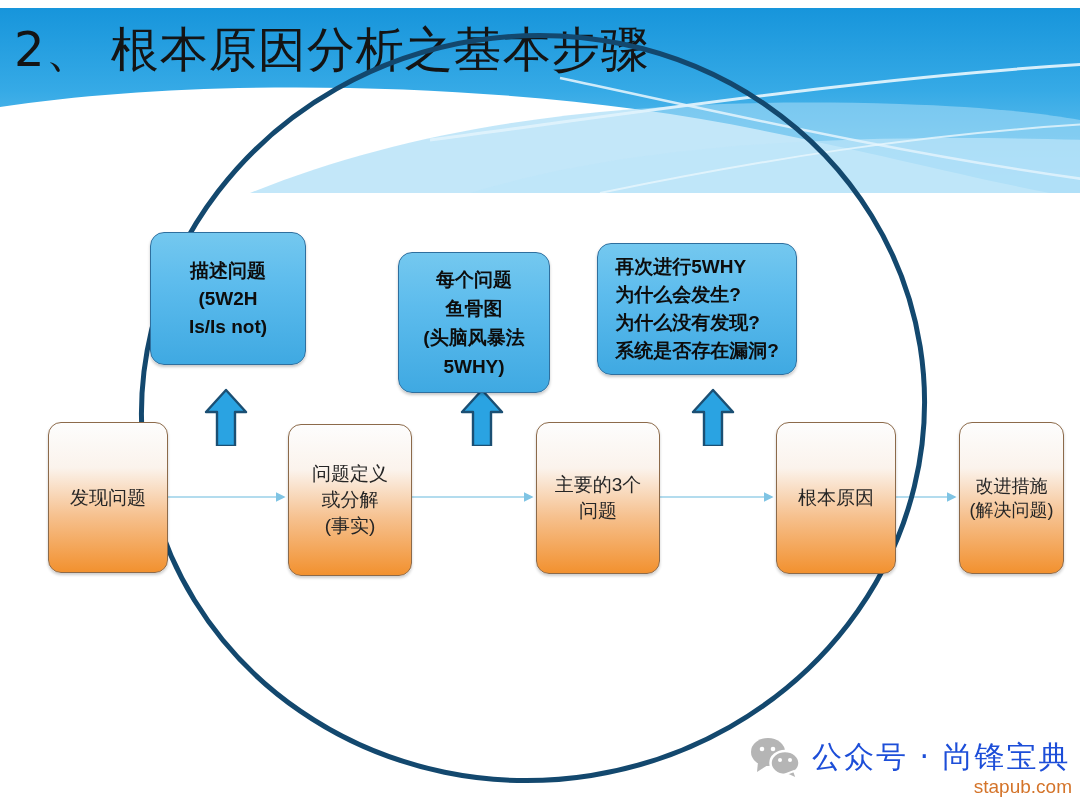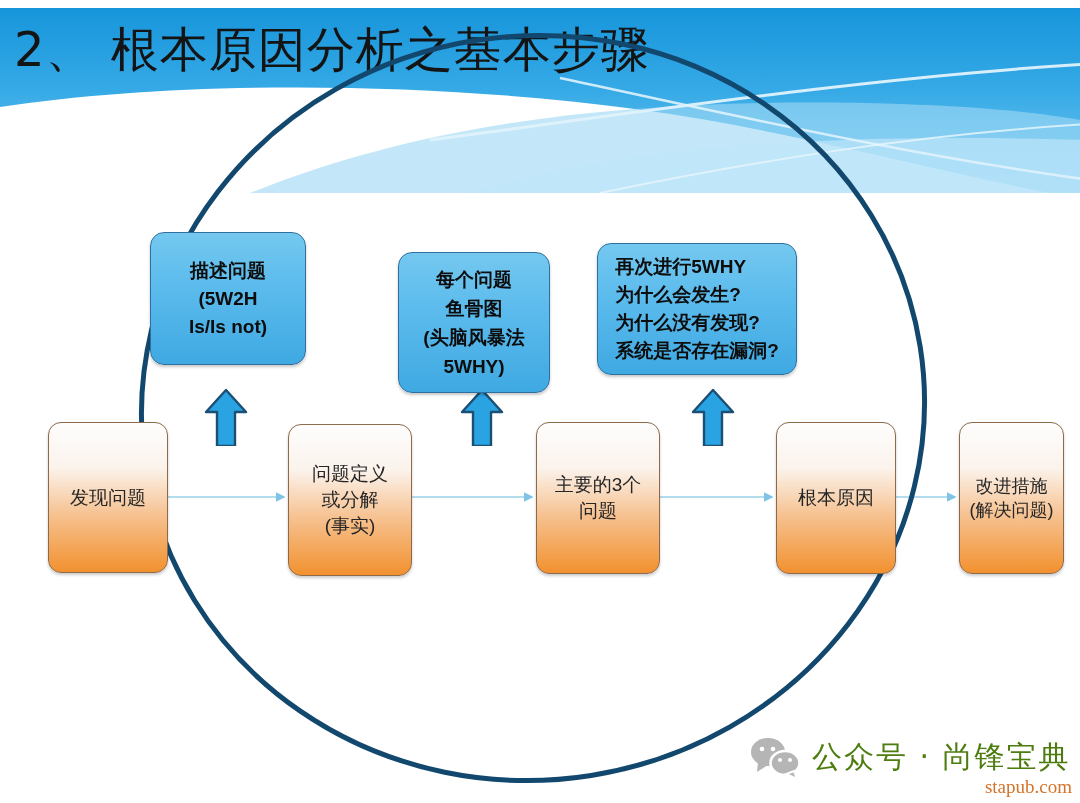--- a/index.html
+++ b/index.html
@@ -91,28 +91,28 @@
   
   #connectors{position:absolute;left:0;top:0;width:1080px;height:803px;z-index:5;}
 
   
   #watermark{
     position:absolute;left:748px;top:735px;
     display:flex;align-items:center;
     z-index:11;
   }
   #wm-text{
-    font-size:30px;color:#4d7c0f;letter-spacing:2px;
+    font-size:30px;color:#1d4ed8;letter-spacing:2px;
     margin-left:8px;
     font-family:"DejaVu Sans","Liberation Sans",sans-serif;
   }
   #wm-domain{
     position:absolute;right:8px;top:776px;
     font-size:19px;color:#d4742a;
-    font-family:Liberation Serif, serif;
+    font-family:Liberation Sans, sans-serif;
     z-index:11;
   }
 </style>
 </head>
 <body>
 
 <div id="slide">
 
   <div id="banner">
     <svg width="1080" height="185" viewBox="0 0 1080 185">

